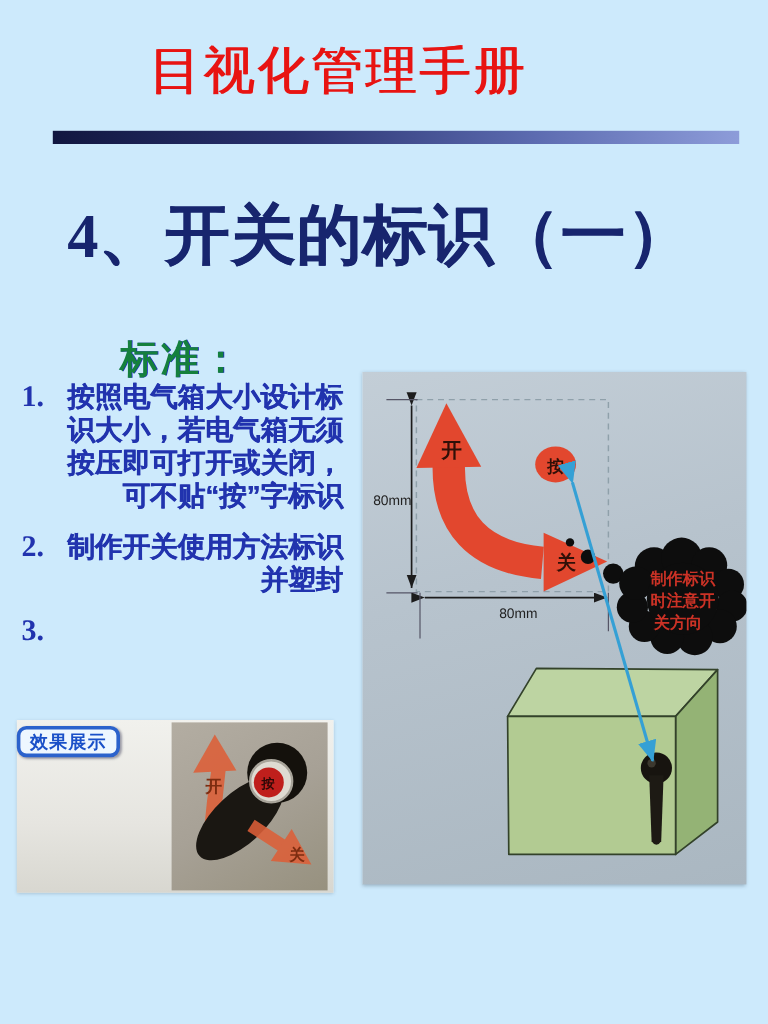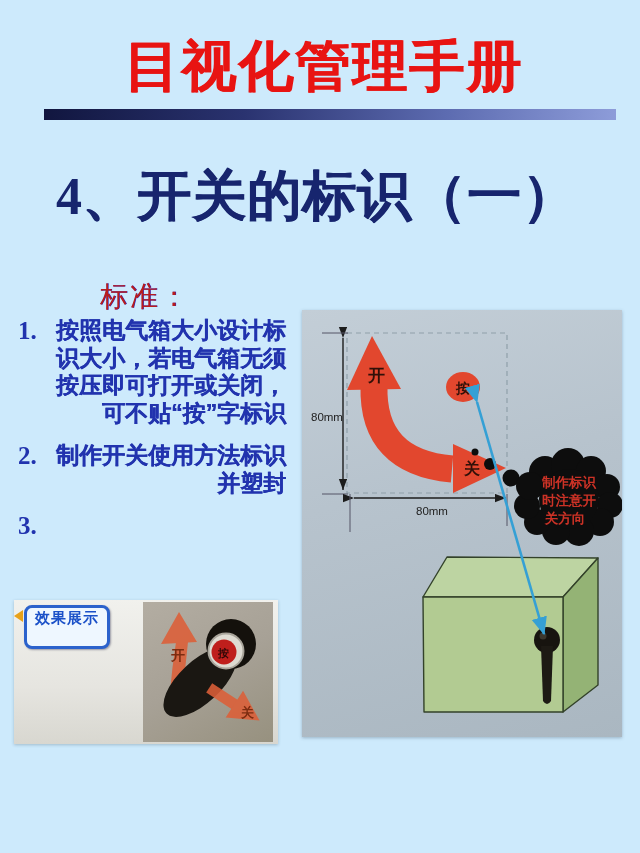--- a/index.html
+++ b/index.html
@@ -4,37 +4,37 @@
 <style>
   html,body{margin:0;padding:0;}
   #page{
     position:relative;width:640px;height:853px;overflow:hidden;
     background:#cdeafc;
     font-family:"Liberation Sans",sans-serif;
   }
   
   .doc-title{
     position:absolute;left:124px;top:30px;
-    font-size:55px;font-weight:bold;letter-spacing:2px;
+    font-size:43px;font-weight:normal;letter-spacing:2px;
     color:#e81412;text-shadow:1px 0 0 #e81412;
     white-space:nowrap;
   }
   .divider{
     position:absolute;left:44px;top:109px;width:572px;height:11px;
     background:linear-gradient(to right,#11163f,#2a3370 35%,#5c6bb0 70%,#8d9cd9);
   }
   .heading{
     position:absolute;left:56px;top:160px;display:flex;align-items:baseline;
     color:#17256e;white-space:nowrap;
   }
   .heading .num{font-family:"Liberation Serif",serif;font-size:52px;font-weight:bold;}
   .heading .rest{font-size:54px;font-weight:bold;letter-spacing:1px;text-shadow:0.7px 0 0 #17256e;}
   .standard{
     position:absolute;left:100px;top:278px;
-    font-size:28px;font-weight:normal;color:#b91c1c;letter-spacing:2px;
+    font-size:32px;font-weight:bold;color:#15803d;letter-spacing:2px;
     text-shadow:0.6px 0 0 #2121cd;
   }
   
   .rules{position:absolute;left:18px;top:317px;width:272px;}
   .rule{display:flex;margin-bottom:15px;color:#2133ae;}
   .rule .n{
     font-family:"Liberation Serif",serif;font-size:25px;font-weight:bold;
     width:35px;flex:0 0 35px;line-height:27.5px;
   }
   .rule .t{
@@ -49,21 +49,21 @@
     box-shadow:0 1px 3px rgba(60,80,100,.35);
   }
   .fig-right svg{display:block;width:320px;height:427px;}
   
   .fig-left{
     position:absolute;left:14px;top:600px;width:264px;height:144px;
     background:linear-gradient(180deg,#f1f1ed 0%,#e6e5e0 60%,#d8d7d0 100%);
     box-shadow:0 1px 3px rgba(60,80,100,.3);
   }
   .badge{
-    position:absolute;left:10px;top:5px;padding:1px 8px 18px 8px;
+    position:absolute;left:0;top:5px;padding:1px 8px 0 8px;
     border:3px solid #2b62cc;border-radius:8px;background:#eef7ff;
     font-size:15px;font-weight:bold;color:#1a50c8;letter-spacing:1px;
     box-shadow:1px 1px 2px rgba(0,0,40,.35);white-space:nowrap;
   }
   .badge-tick{
     position:absolute;left:0px;top:10px;width:0;height:0;
     border-top:6px solid transparent;border-bottom:6px solid transparent;
     border-right:9px solid #e8a21a;
   }
   .switch-photo{

